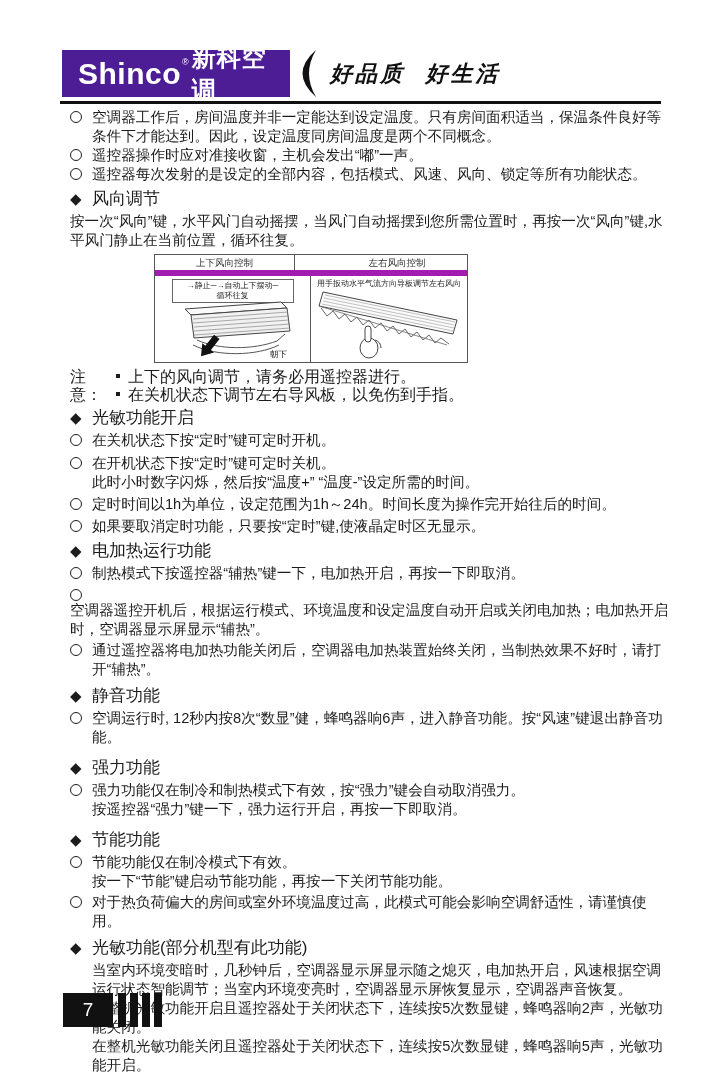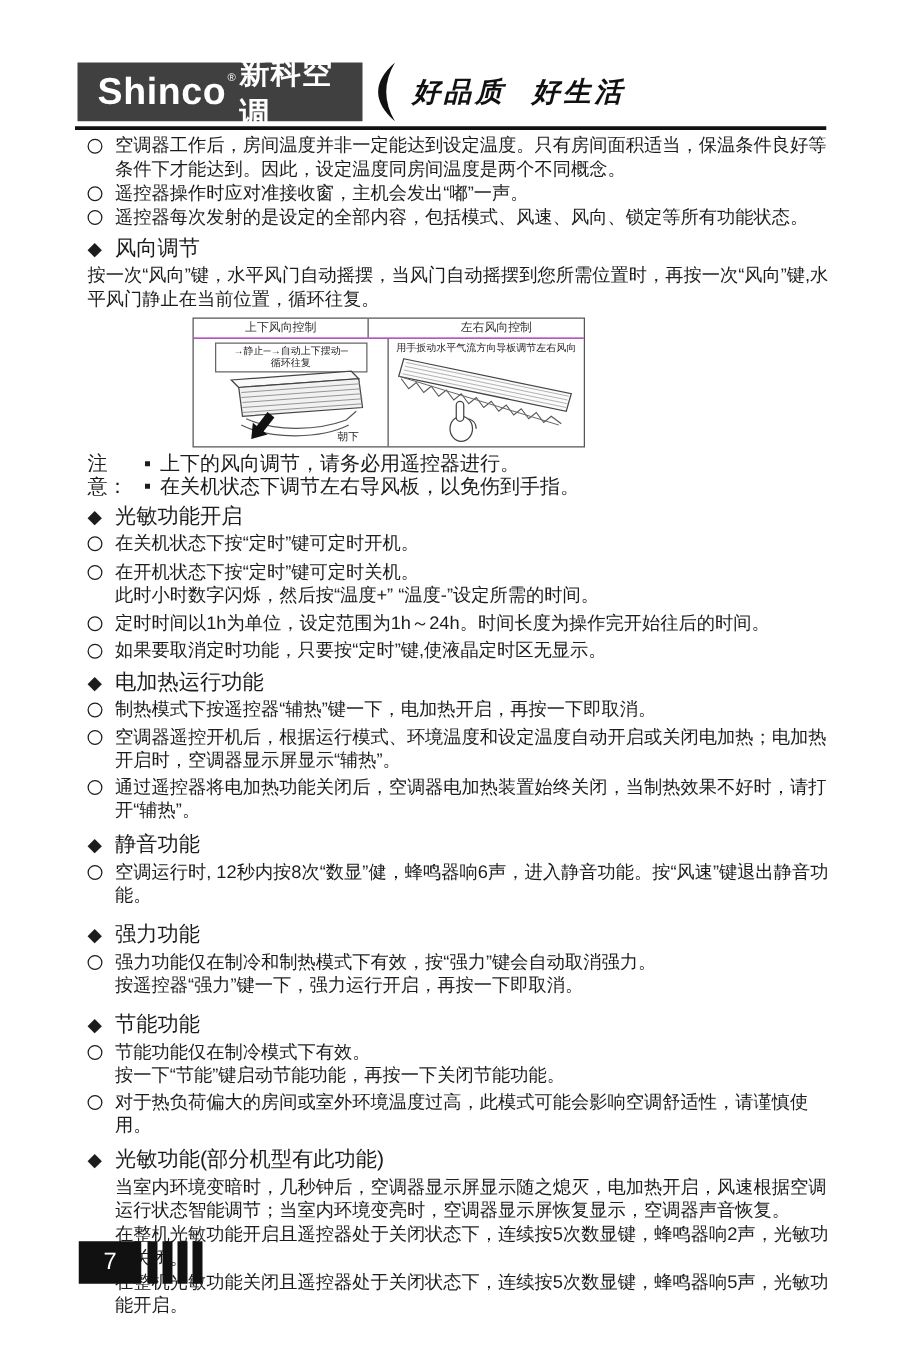--- a/index.html
+++ b/index.html
@@ -5,21 +5,21 @@
   * { margin:0; padding:0; box-sizing:border-box; }
   html,body { background:#fff; }
   .page {
     position:relative; width:720px; height:1080px; background:#fff;
     overflow:hidden; color:#1c1c1c;
     font-family:"Liberation Sans","DejaVu Sans",sans-serif;
   }
   
   .header { position:absolute; left:62px; top:50px; display:flex; align-items:stretch; height:47px; }
   .logo-box {
-    background:#404040; color:#fff; display:flex; align-items:center;
+    background:#4c1d95; color:#fff; display:flex; align-items:center;
     padding:0 14px 0 16px; width:228px;
   }
   .logo-en { font-size:30px; font-weight:bold; letter-spacing:0.5px; }
   .logo-reg { font-size:9px; vertical-align:top; position:relative; top:-12px; margin:0 3px 0 1px; }
   .logo-cn { font-size:24px; font-weight:bold; letter-spacing:1px; }
   .crescent { margin-left:2px; }
   .slogan {
     font-family:"Liberation Serif","DejaVu Serif",serif;
     font-style:italic; font-weight:bold; font-size:22px;
     letter-spacing:3px; word-spacing:12px; align-self:center; margin-left:14px; color:#111;
@@ -29,25 +29,25 @@
   .content { position:absolute; left:70px; top:108px; width:602px; font-size:14.6px; line-height:19px; }
   .b-row { display:flex; align-items:flex-start; }
   .marker { flex:none; width:22px; padding-top:3px; }
   .circle { display:block; width:12px; height:12px; border:1.6px solid #1c1c1c; border-radius:50%; }
   .b-text { flex:1; }
   .h-row { display:flex; align-items:center; margin:4px 0 2px; font-size:17px; line-height:22px; }
   .h-row .marker { padding-top:0; }
   .diamond { font-size:15px; line-height:15px; }
   .para { }
   .sub { padding-left:22px; }
-  .mb2{margin-bottom:2px;} .mb3{margin-bottom:3px;} .mb4{margin-bottom:4px;}
+  .mb2{margin-bottom:2px;flex-direction:column;} .mb3{margin-bottom:3px;} .mb4{margin-bottom:4px;}
   .mt6{margin-top:6px;} .mt10{margin-top:10px;}
   
   .wind-table { margin:4px 0 5px 84px; width:314px; border:1px solid #555; }
-  .wt-head { display:flex; border-bottom:1px solid #a21caf;gap:32px; }
+  .wt-head { display:flex; border-bottom:6px solid #a21caf;gap:32px; }
   .wt-head-cell { width:50%; text-align:center; font-size:9.5px; line-height:15px; color:#333; }
   .wt-head-cell:first-child { border-right:1px solid #555; }
   .wt-body { display:flex; height:86px; }
   .wt-cell { width:50%; position:relative; }
   .wt-cell:first-child { border-right:1px solid #555; }
   .flow-box {
     margin:3px auto 0; width:122px; border:1px solid #666;
     font-size:8px; line-height:10px; color:#222; padding:1px 2px;
   }
   .flow-l1 { display:flex; justify-content:center; white-space:nowrap; }

